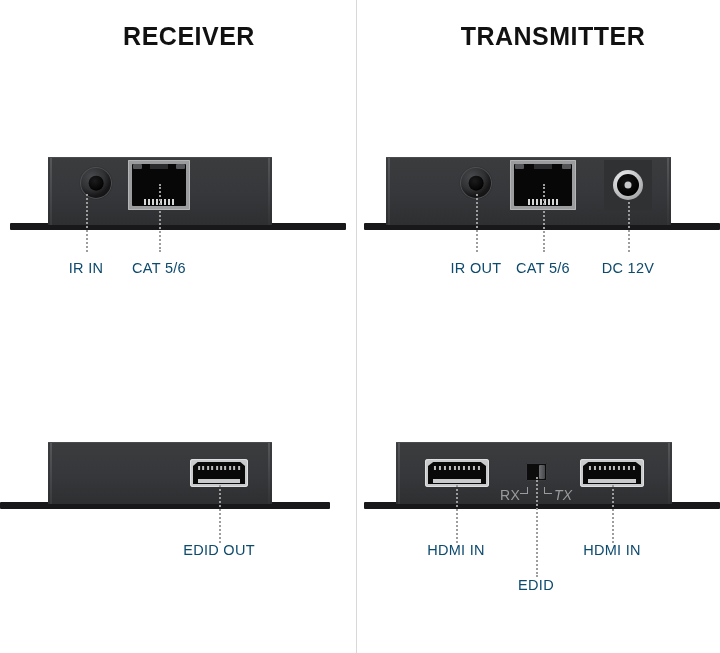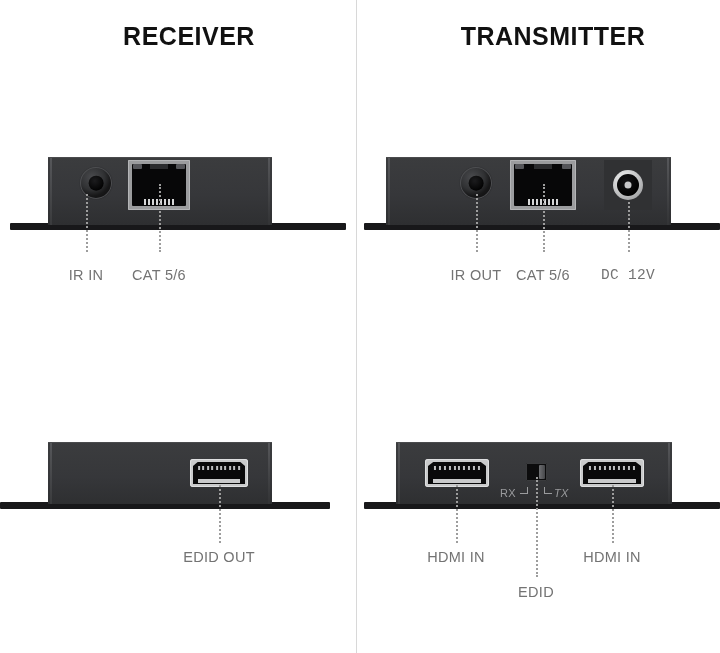--- a/index.html
+++ b/index.html
@@ -241,21 +241,21 @@
     right: 2px;
     top: 2px;
     bottom: 2px;
     width: 6px;
     background: linear-gradient(90deg, #6f7073, #46474a);
     border-radius: 1px;
   }
 
   .sw-marks {
     position: absolute;
-    font-size: 11px;
+    font-size: 14px;
     color: #9a9b9d;
     letter-spacing: 0.3px;
     white-space: nowrap;
   }
   .sw-bracket {
     position: absolute;
     border-left: 1px solid #9a9b9d;
     border-bottom: 1px solid #9a9b9d;
     width: 7px;
     height: 6px;
@@ -264,24 +264,23 @@
   
   .leader {
     position: absolute;
     width: 0;
     border-left: 2px dotted #9d9d9d;
   }
   .caption {
     position: absolute;
     font-size: 14.5px;
     letter-spacing: 0.3px;
-    color: #737373;
+    color: #0c4a6e;
     white-space: nowrap;
     transform: translateX(-50%);
-    margin-top: 7px;
   }
 </style>
 </head>
 <body>
 
 <div class="divider"></div>
 
 <div class="panel panel-left">
 
   <div class="heading">RECEIVER</div>
@@ -379,21 +378,21 @@
       <div class="pin"></div>
     </div>
   </div>
 
   <div class="leader" style="left:112px; top:182px; height:58px;"></div>
   <div class="leader" style="left:179px; top:172px; height:68px;"></div>
   <div class="leader" style="left:264px; top:190px; height:50px;"></div>
 
   <div class="caption" style="left:112px; top:248px;">IR OUT</div>
   <div class="caption" style="left:179px; top:248px;">CAT 5/6</div>
-  <div class="caption" style="left:264px; top:248px;font-family:Liberation Mono, monospace;">DC 12V</div>
+  <div class="caption" style="left:264px; top:248px;">DC 12V</div>
 
   <div class="device" style="left:0px; top:425px; width:356px; height:72px;">
     <div class="base"></div>
     <div class="body" style="left:32px; width:276px; height:61px;"></div>
 
     <div class="hdmi" style="left:61px; top:22px; width:64px; height:28px;">
       <div class="cav"></div>
       <div class="contacts">
         <i></i>
           <i></i>

